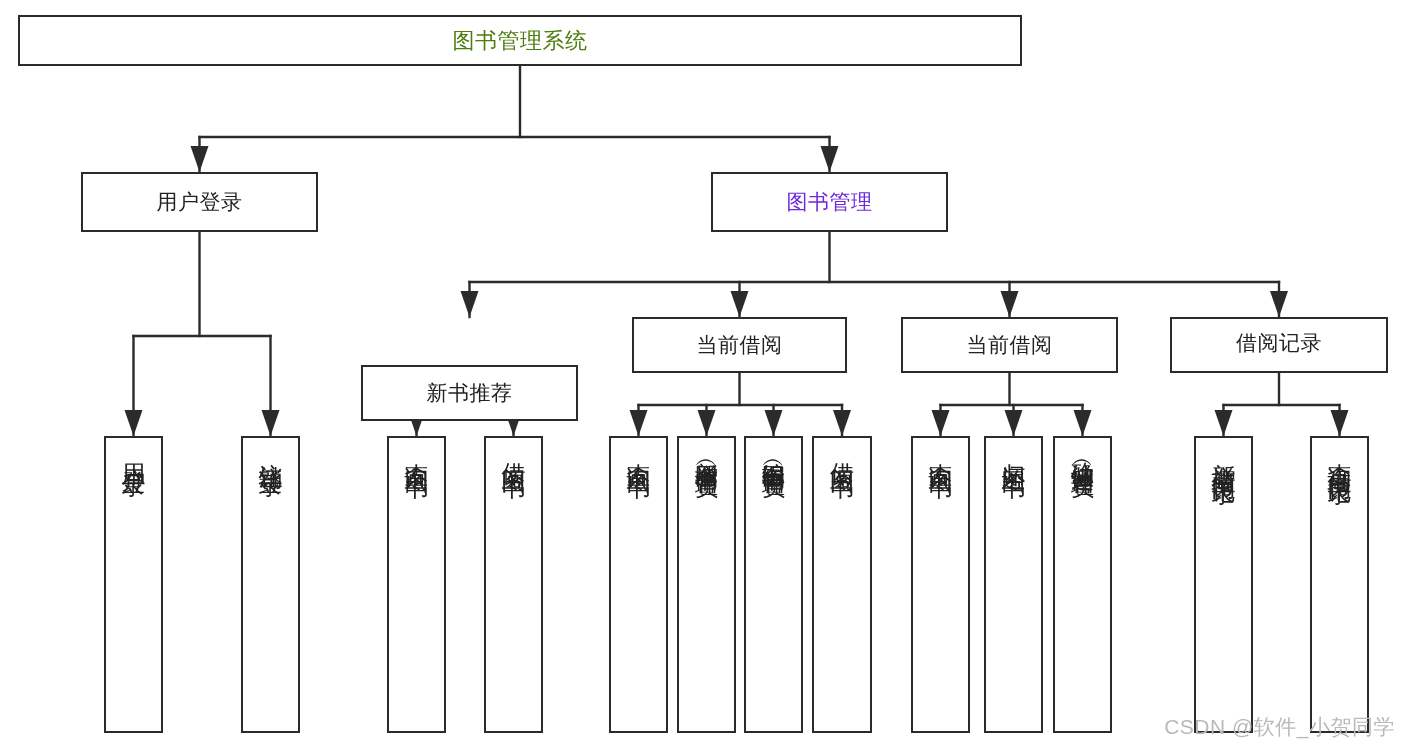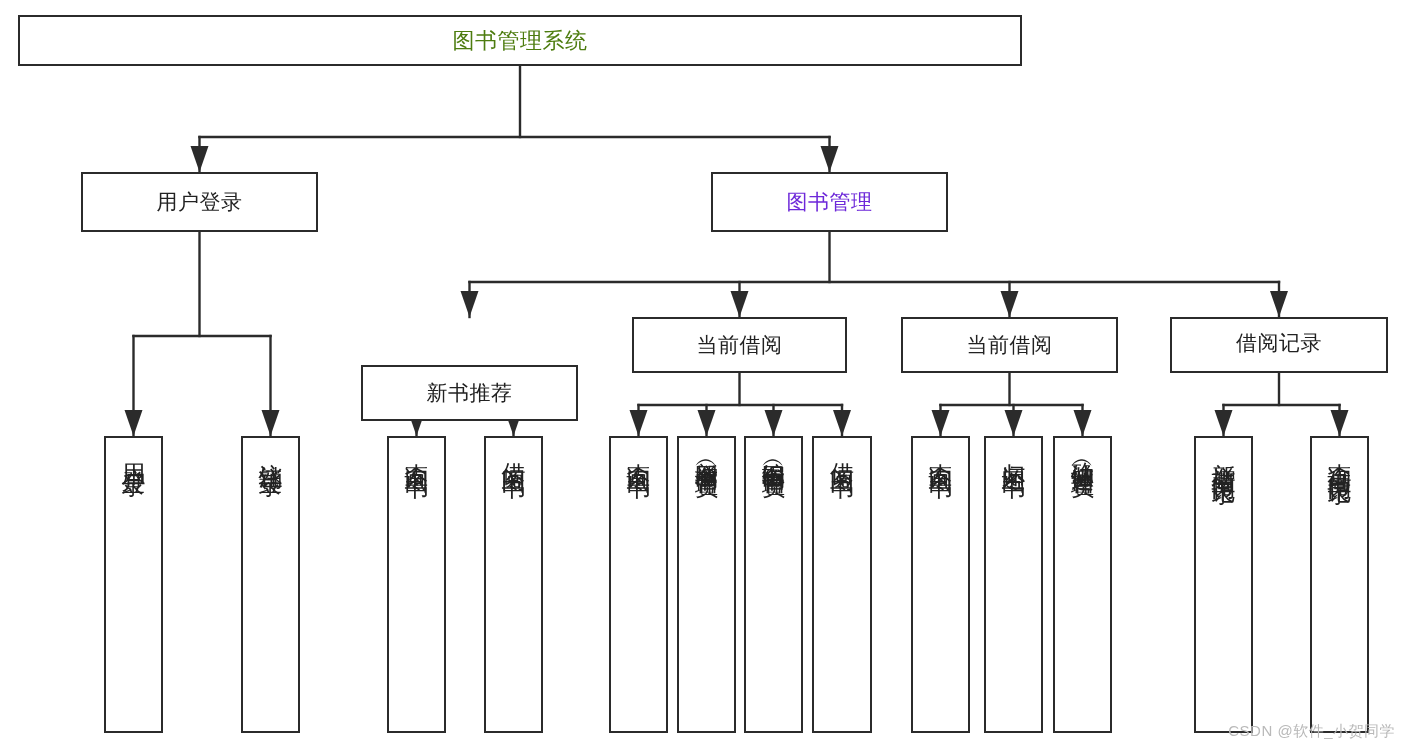--- a/index.html
+++ b/index.html
@@ -43,21 +43,21 @@
     font-size:24px;
     line-height:1.0;
     letter-spacing:4px;
   }
   .node.vert.tall .label{font-size:23px;letter-spacing:2px;}
 
   .watermark{
     position:absolute;
     right:10px;
     bottom:6px;
-    font-size:15px;
+    font-size:21px;
     color:#b9b9b9;
     letter-spacing:0.5px;
     white-space:nowrap;
     pointer-events:none;
   }
 </style>
 </head>
 <body>
 
 <div id="diagram-root">

